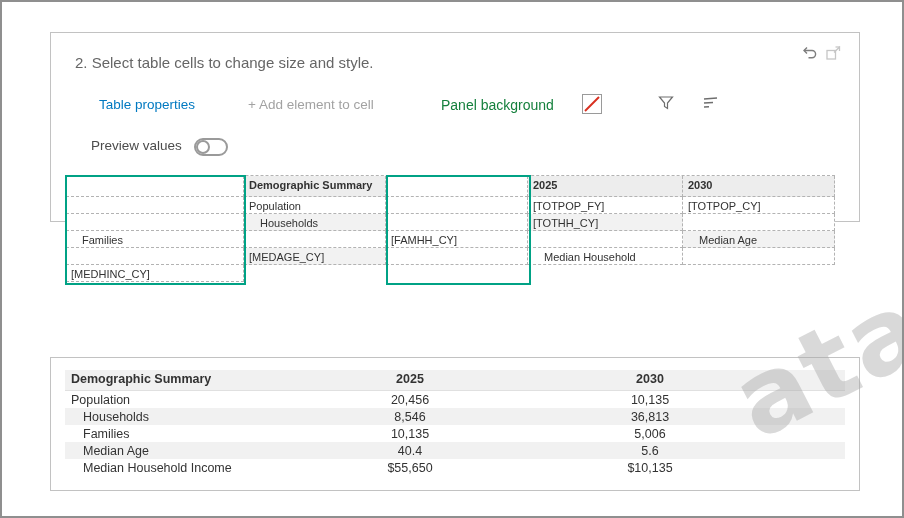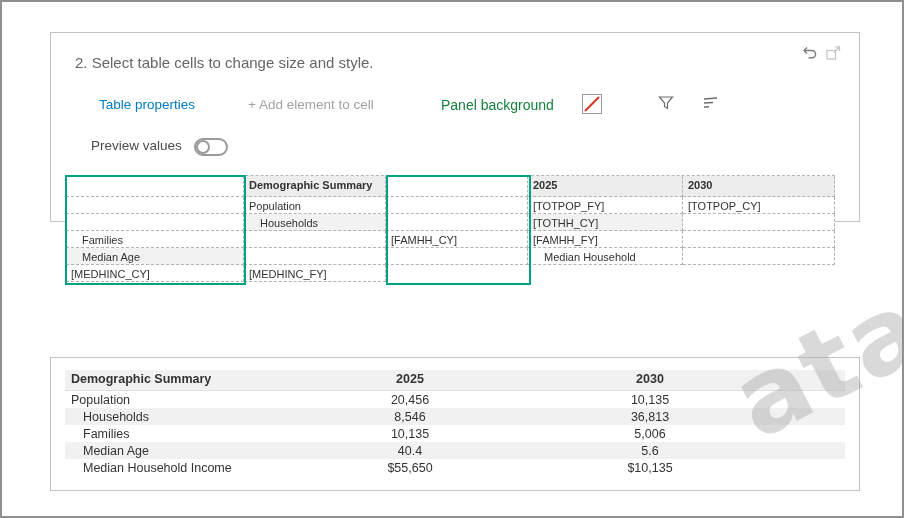--- a/index.html
+++ b/index.html
@@ -155,31 +155,30 @@
 
       <div class="cell"></div>
       <div class="cell alt ind">Households</div>
       <div class="cell"></div>
       <div class="cell alt">[TOTHH_CY]</div>
 
       <div class="cell"></div>
       <div class="cell ind">Families</div>
       <div class="cell"></div>
       <div class="cell">[FAMHH_CY]</div>
-      <div class="cell">[FAMHH_FY]</div>
 
       <div class="cell"></div>
       <div class="cell alt ind">Median Age</div>
       <div class="cell"></div>
+      <div class="cell alt">[MEDAGE_CY]</div>
 
       <div class="cell"></div>
       <div class="cell ind">Median Household</div>
       <div class="cell"></div>
       <div class="cell">[MEDHINC_CY]</div>
-      <div class="cell">[MEDHINC_FY]</div>
 
       <div class="sel" id="sel-col1"></div>
       <div class="sel" id="sel-col3"></div>
     </div>
   </section>
 
   <section id="preview-panel" class="panel">
     <div class="ptable">
 
       <div class="pcell phdr">Demographic Summary</div>

